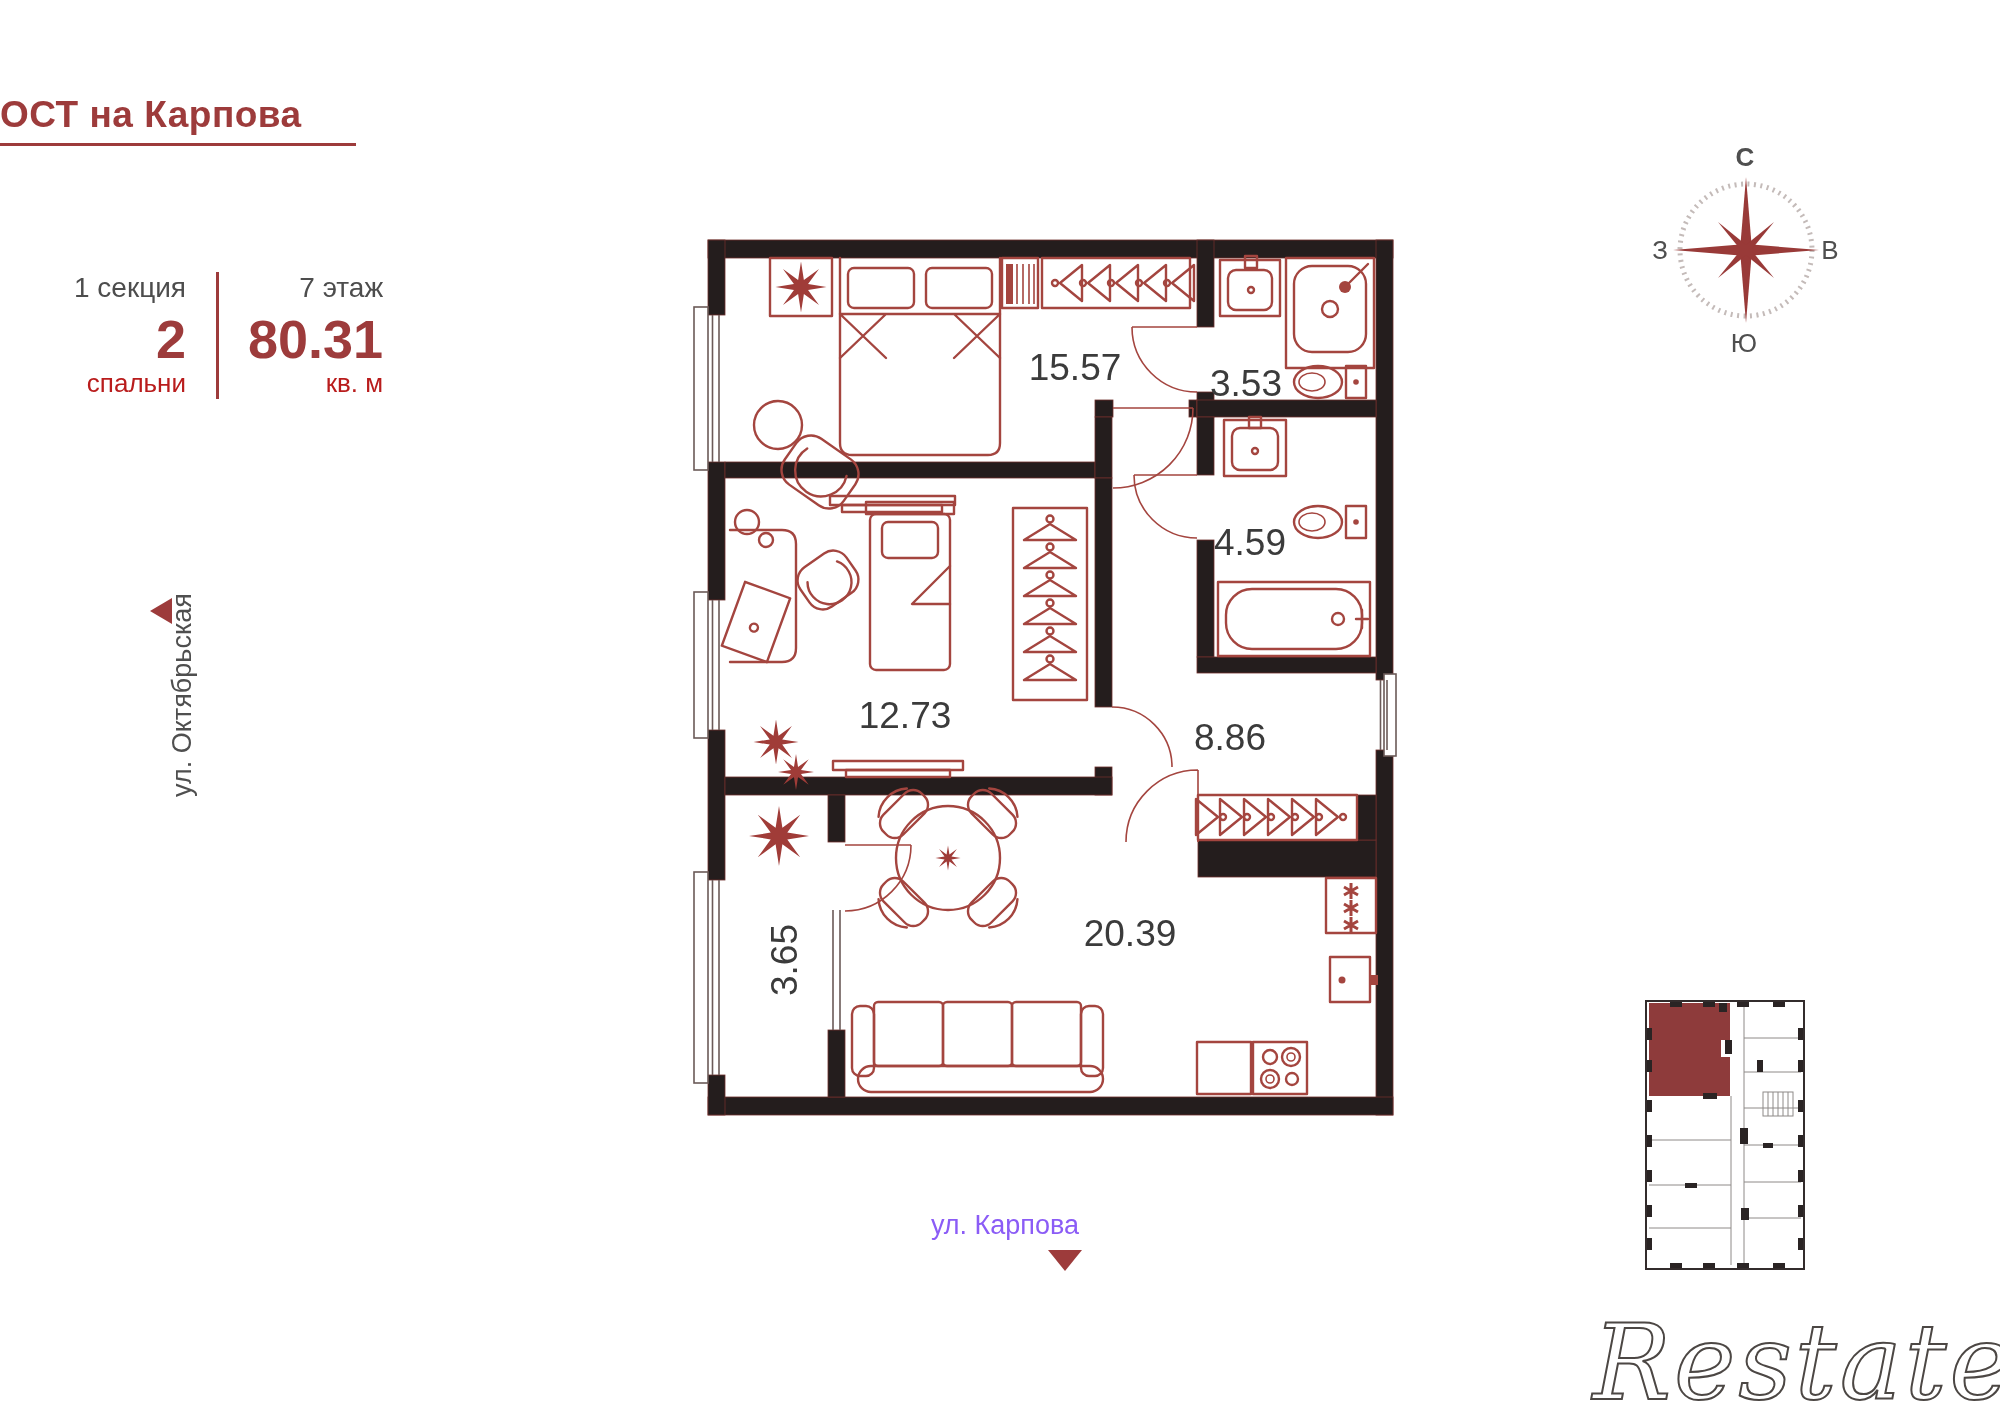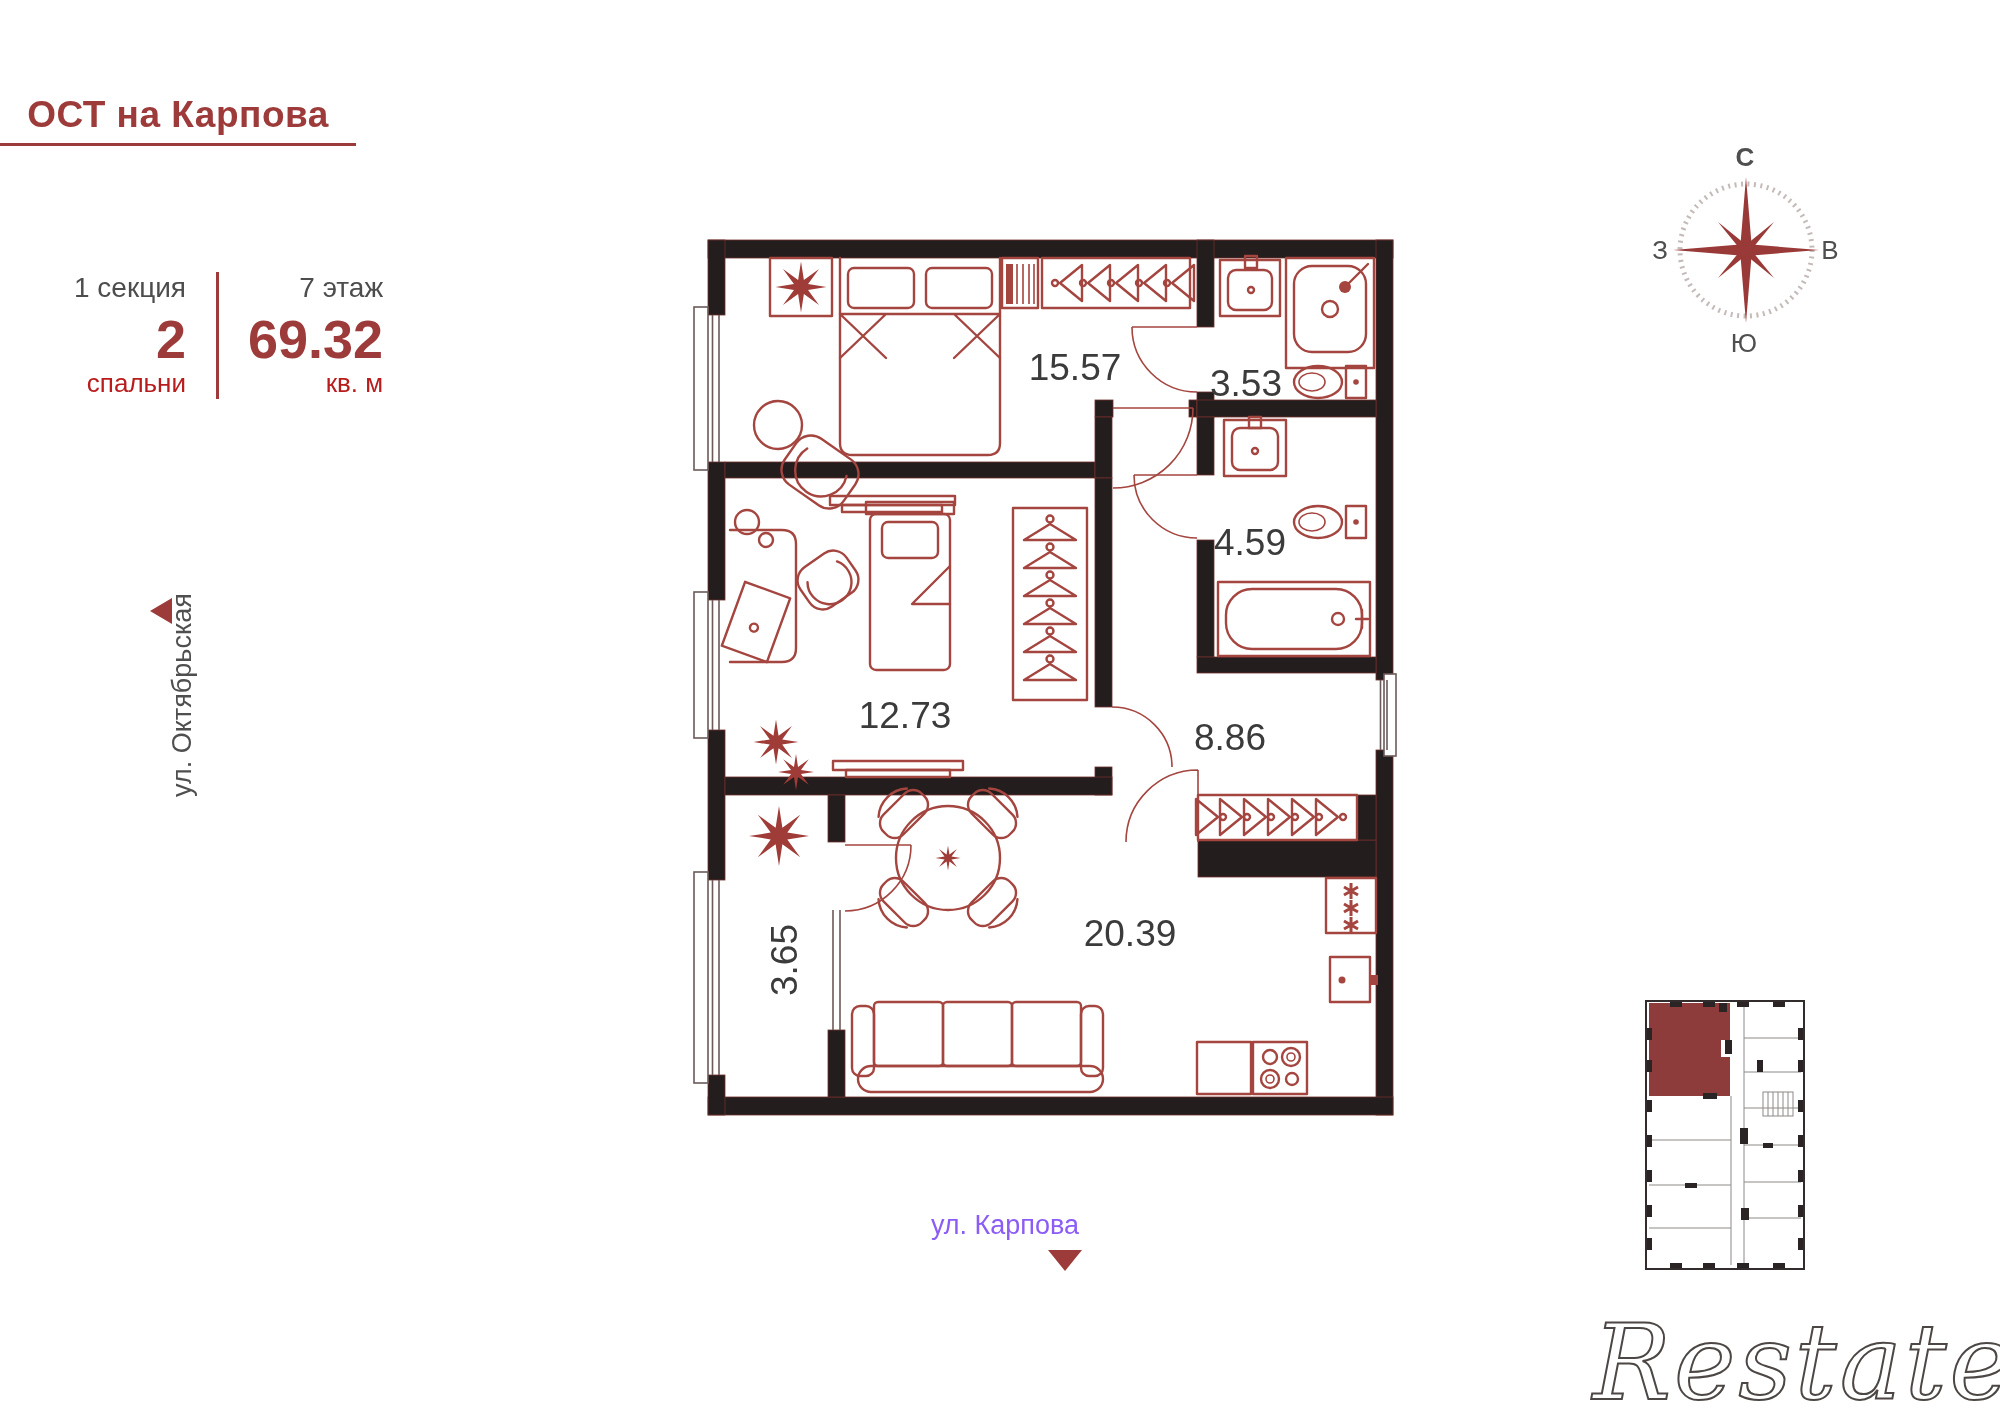--- a/index.html
+++ b/index.html
@@ -1,19 +1,19 @@
 <!DOCTYPE html>
 <html><head>
 <meta charset="utf-8">
 <style>
   html,body{margin:0;padding:0;background:#ffffff;}
   #stage{position:relative;width:2000px;height:1414px;background:#fff;overflow:hidden;
          font-family:"Liberation Sans",sans-serif;}
   
-  .title{position:absolute;left:0;top:94px;width:356px;text-align:center;
+  .title{position:absolute;left:0;top:94px;width:356px;text-align:left;
          font-size:37px;font-weight:bold;color:#9d3b3b;letter-spacing:.5px;}
   .title-rule{position:absolute;left:0;top:143px;width:356px;height:3px;background:#9d3b3b;}
   .unit-info{position:absolute;left:60px;top:272px;display:flex;align-items:stretch;}
   .ui-col{display:flex;flex-direction:column;}
   .ui-col.left{width:126px;text-align:right;align-items:flex-end;}
   .ui-col.right{text-align:left;align-items:flex-end;margin-left:29px;}
   .ui-small{font-size:28px;color:#4d4d4d;line-height:1.15;}
   .ui-big{font-size:54px;font-weight:bold;color:#9d3b3b;line-height:1.0;margin-top:8px;}
   .ui-sub{font-size:26px;color:#b91c1c;line-height:1.2;margin-top:2px;}
   .ui-divider{width:3px;background:#9d3b3b;margin-left:30px;}
@@ -49,21 +49,21 @@
 
   <div class="unit-info">
     <div class="ui-col left">
       <div class="ui-small">1 секция</div>
       <div class="ui-big">2</div>
       <div class="ui-sub">спальни</div>
     </div>
     <div class="ui-divider"></div>
     <div class="ui-col right">
       <div class="ui-small">7 этаж</div>
-      <div class="ui-big">69.32</div>
+      <div class="ui-big">80.31</div>
       <div class="ui-sub">кв. м</div>
     </div>
   </div>
 
   <svg style="position:absolute;left:120px;top:560px;" width="120" height="320" viewBox="0 0 120 320">
     <polygon points="30,51 52,38 52,64" fill="#9d3b3b"></polygon>
     <text x="62" y="144" transform="rotate(-90 62 135)" text-anchor="middle" font-size="27" fill="#4f4f4f" font-family="Liberation Sans, sans-serif">ул. Октябрьская</text>
   </svg>
 
   <svg style="position:absolute;left:1630px;top:100px;" width="240" height="300" viewBox="0 0 240 300">

